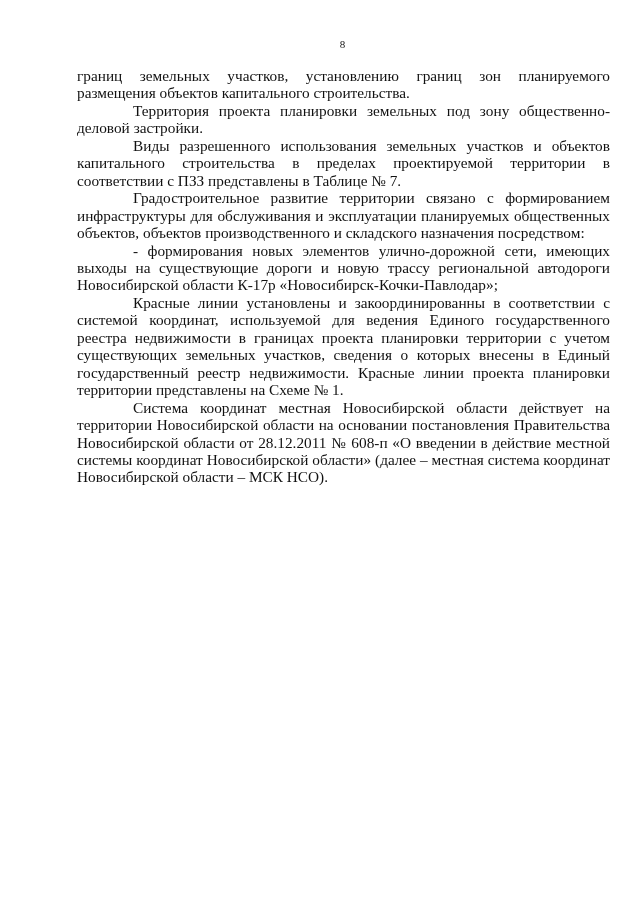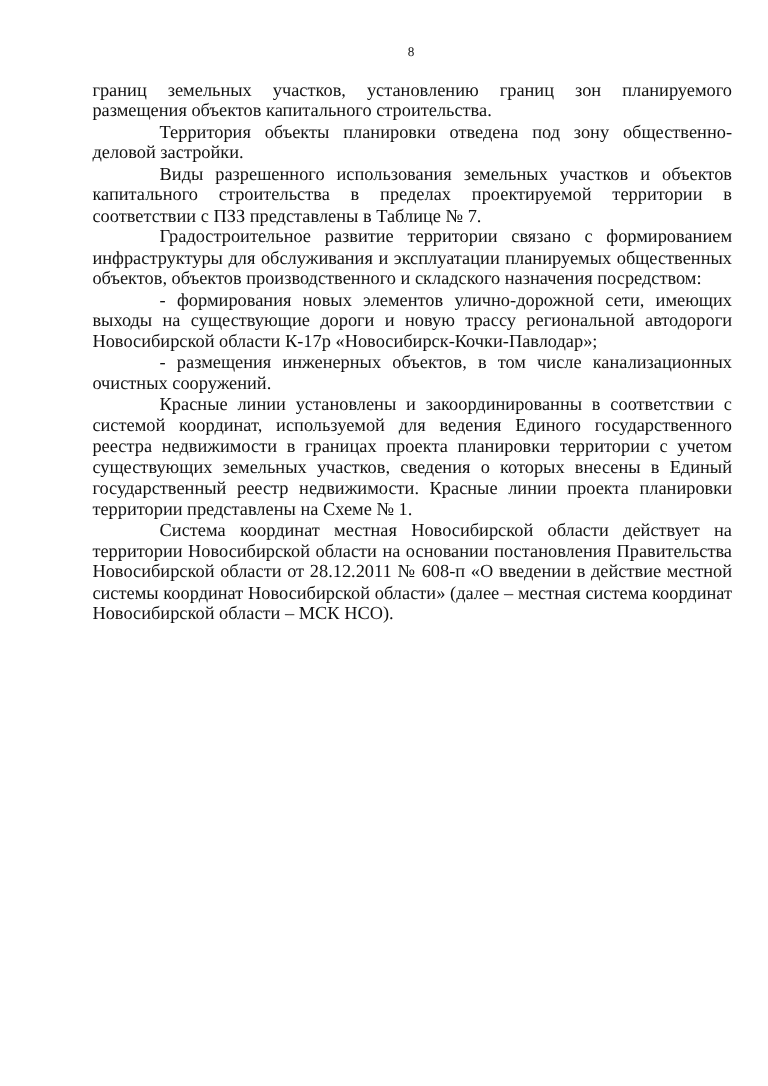--- a/index.html
+++ b/index.html
@@ -44,20 +44,19 @@
       text-indent: 0;
     }
   </style>
 </head>
 <body>
 
 <div class="page-number">8</div>
 
 <div class="body-text">
   <p class="para no-indent">границ земельных участков, установлению границ зон планируемого размещения объектов капитального строительства.</p>
-  <p class="para">Территория объекты планировки отведена под зону общественно-деловой застройки.</p>
+  <p class="para">Территория проекта планировки земельных под зону общественно-деловой застройки.</p>
   <p class="para">Виды разрешенного использования земельных участков и объектов капитального строительства в пределах проектируемой территории в соответствии с ПЗЗ представлены в Таблице № 7.</p>
   <p class="para">Градостроительное развитие территории связано с формированием инфраструктуры для обслуживания и эксплуатации планируемых общественных объектов, объектов производственного и складского назначения  посредством:</p>
   <p class="para">- формирования новых элементов улично-дорожной сети, имеющих выходы на существующие дороги и новую трассу региональной автодороги Новосибирской области К-17р «Новосибирск-Кочки-Павлодар»;</p>
-  <p class="para">- размещения инженерных объектов, в том числе канализационных очистных сооружений.</p>
   <p class="para">Красные линии установлены и закоординированны в соответствии с системой координат, используемой для ведения Единого государственного реестра недвижимости в границах проекта планировки территории с учетом существующих земельных участков, сведения о которых внесены в Единый государственный реестр недвижимости. Красные линии проекта планировки территории представлены на Схеме № 1.</p>
   <p class="para">Система координат местная Новосибирской области действует на территории Новосибирской области на основании постановления Правительства Новосибирской области от 28.12.2011 № 608-п «О введении в действие местной системы координат Новосибирской области» (далее – местная система координат Новосибирской области – МСК НСО).</p>
 </div>
 
 </body></html>

